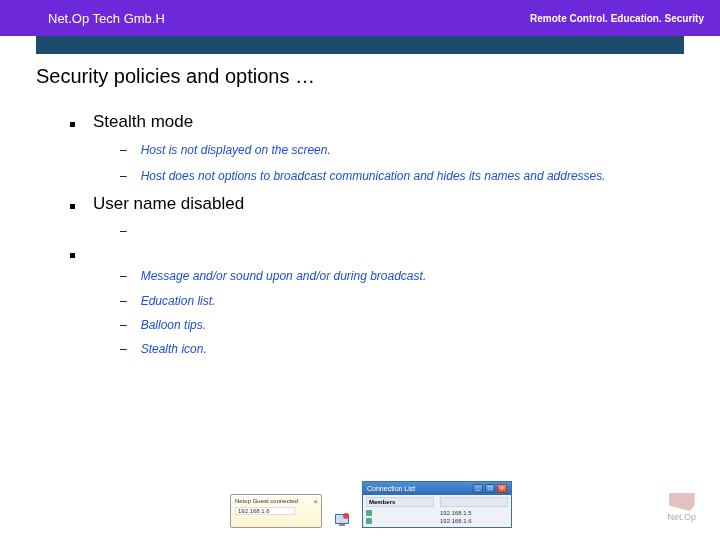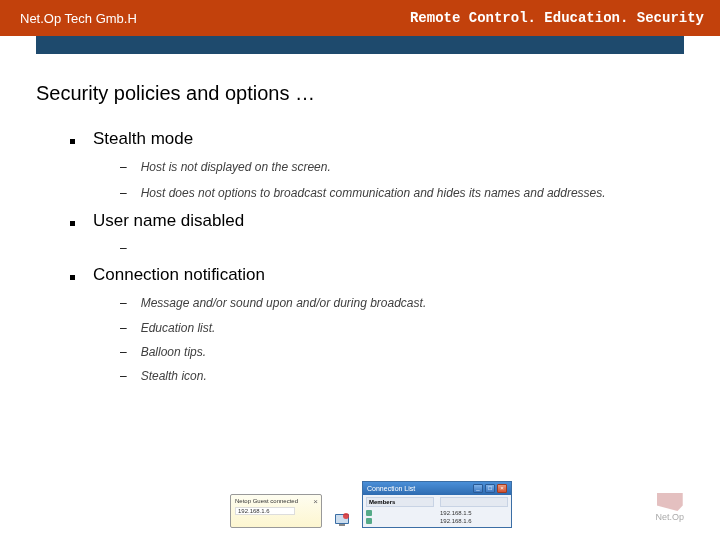--- a/index.html
+++ b/index.html
@@ -1,49 +1,49 @@
 <!DOCTYPE html>
 <html><head>
 <meta charset="utf-8">
 <style>
   * { margin: 0; padding: 0; box-sizing: border-box; }
   body { width: 720px; height: 540px; font-family: Verdana, Arial, sans-serif; background: #fff; position: relative; overflow: hidden; }
-  .header { background: #c2410c; height: 36px; display: flex; align-items: center; justify-content: space-between; padding: 0 16px 0 20px; }
+  .header { background: #6d28d9; height: 36px; display: flex; align-items: center; justify-content: space-between; padding: 0 16px 0 48px; }
   .header-left { color: #fff; font-size: 13px; }
-  .header-right { color: #fff; font-size: 14px; font-weight: bold; font-family: Liberation Mono, monospace; }
+  .header-right { color: #fff; font-size: 10px; font-weight: bold; }
   .accent-bar { background: #1e4a6d; height: 18px; margin: 0 36px; }
-  .content { padding: 28px 36px 0 36px; }
+  .content { padding: 11px 36px 0 36px; }
   .title { font-size: 20px; font-weight: normal; color: #000; margin-bottom: 24px; }
   ul.bullets { list-style: none; padding-left: 34px; }
   ul.bullets > li { margin-bottom: 6px; }
   .bullet-row { display: flex; align-items: baseline; }
   .bullet-sq { width: 5px; height: 5px; background: #000; display: inline-block; margin-right: 18px; margin-top: 5px; flex-shrink: 0; }
   .bullet-text { font-size: 17px; color: #000; }
   ul.subs { list-style: none; padding-left: 50px; margin-top: 10px; margin-bottom: 10px; }
   ul.subs > li { display: flex; align-items: baseline; margin-bottom: 8px; }
   .dash { font-size: 12px; color: #000; margin-right: 14px; flex-shrink: 0; }
-  .sub-text { font-size: 12px; font-style: italic; color: #404040; line-height: 1.35; }
+  .sub-text { font-size: 12px; font-style: italic; color: #1d4ed8; line-height: 1.35; }
   .thumbs { position: absolute; bottom: 12px; left: 230px; display: flex; align-items: flex-end; gap: 12px; }
   .thumb { display: inline-block; }
   .balloon-thumb { width: 92px; height: 34px; border: 1px solid #999; background: linear-gradient(#fefdf0,#fdf6d0); position: relative; font-size: 6px; padding: 3px 4px; color: #333; border-radius: 2px; }
   .balloon-thumb .x { position: absolute; top: 2px; right: 3px; font-size: 8px; color: #666; }
   .balloon-thumb .ln { height: 5px; background: #fff; border: 1px solid #ddd; margin-top: 3px; width: 60px; }
   .icon-thumb { width: 16px; height: 16px; }
   .icon-thumb svg { width: 16px; height: 16px; }
   .connlist-thumb { width: 150px; border: 1px solid #3b6ea5; background: #eef2f8; font-size: 7px; }
   .connlist-title { background: linear-gradient(#4a8fd8,#2e6bb0); color: #fff; padding: 2px 4px; display: flex; align-items: center; justify-content: space-between; }
   .connlist-title .winbtns { display: flex; gap: 2px; }
   .connlist-title .wb { width: 10px; height: 9px; background: linear-gradient(#7eb1e8,#3c77c0); border: 1px solid #2a5a95; border-radius: 1px; font-size: 6px; color: #fff; text-align: center; line-height: 7px; }
   .connlist-title .wb.close { background: linear-gradient(#e89a7e,#d05030); border-color: #a03a20; }
   .connlist-body { display: flex; }
   .connlist-col { flex: 1; padding: 2px 3px; }
   .connlist-th { font-weight: bold; background: #e4e9f1; border: 1px solid #c8d3e4; padding: 1px 2px; margin-bottom: 2px; font-size: 6px; }
   .connlist-row { display: flex; align-items: center; gap: 3px; padding: 1px 0; font-size: 6px; color: #333; }
   .connlist-row .dot { width: 6px; height: 6px; background: #5a8; border-radius: 1px; }
-  .logo { position: absolute; bottom: 18px; right: 36px; text-align: center; font-size: 9px; color: #aaa; line-height: 1; }
+  .logo { position: absolute; bottom: 18px; right: 24px; text-align: center; font-size: 9px; color: #aaa; line-height: 1; }
   .logo .flag { width: 26px; height: 18px; background: #d9a5a5; display: block; margin: 0 auto 2px auto; clip-path: polygon(0 0, 100% 0, 100% 70%, 80% 100%, 0 70%); opacity: 0.7; }
 </style>
 </head>
 <body>
 
 <div class="header">
   <div class="header-left">Net.Op Tech Gmb.H</div>
   <div class="header-right">Remote Control. Education. Security</div>
 </div>
 <div class="accent-bar"></div>
@@ -78,21 +78,20 @@
         </div>
         <ul class="subs">
           <li>
             <span class="dash">–</span>
           </li>
         </ul>
       </li>
       <li>
         <div class="bullet-row">
           <span class="bullet-sq"></span>
-          <span class="bullet-text">Connection notification</span>
         </div>
         <ul class="subs">
           <li>
             <span class="dash">–</span>
             <span class="sub-text">Message and/or sound upon and/or during broadcast.</span>
           </li>
           <li>
             <span class="dash">–</span>
             <span class="sub-text">Education list.</span>
           </li>

